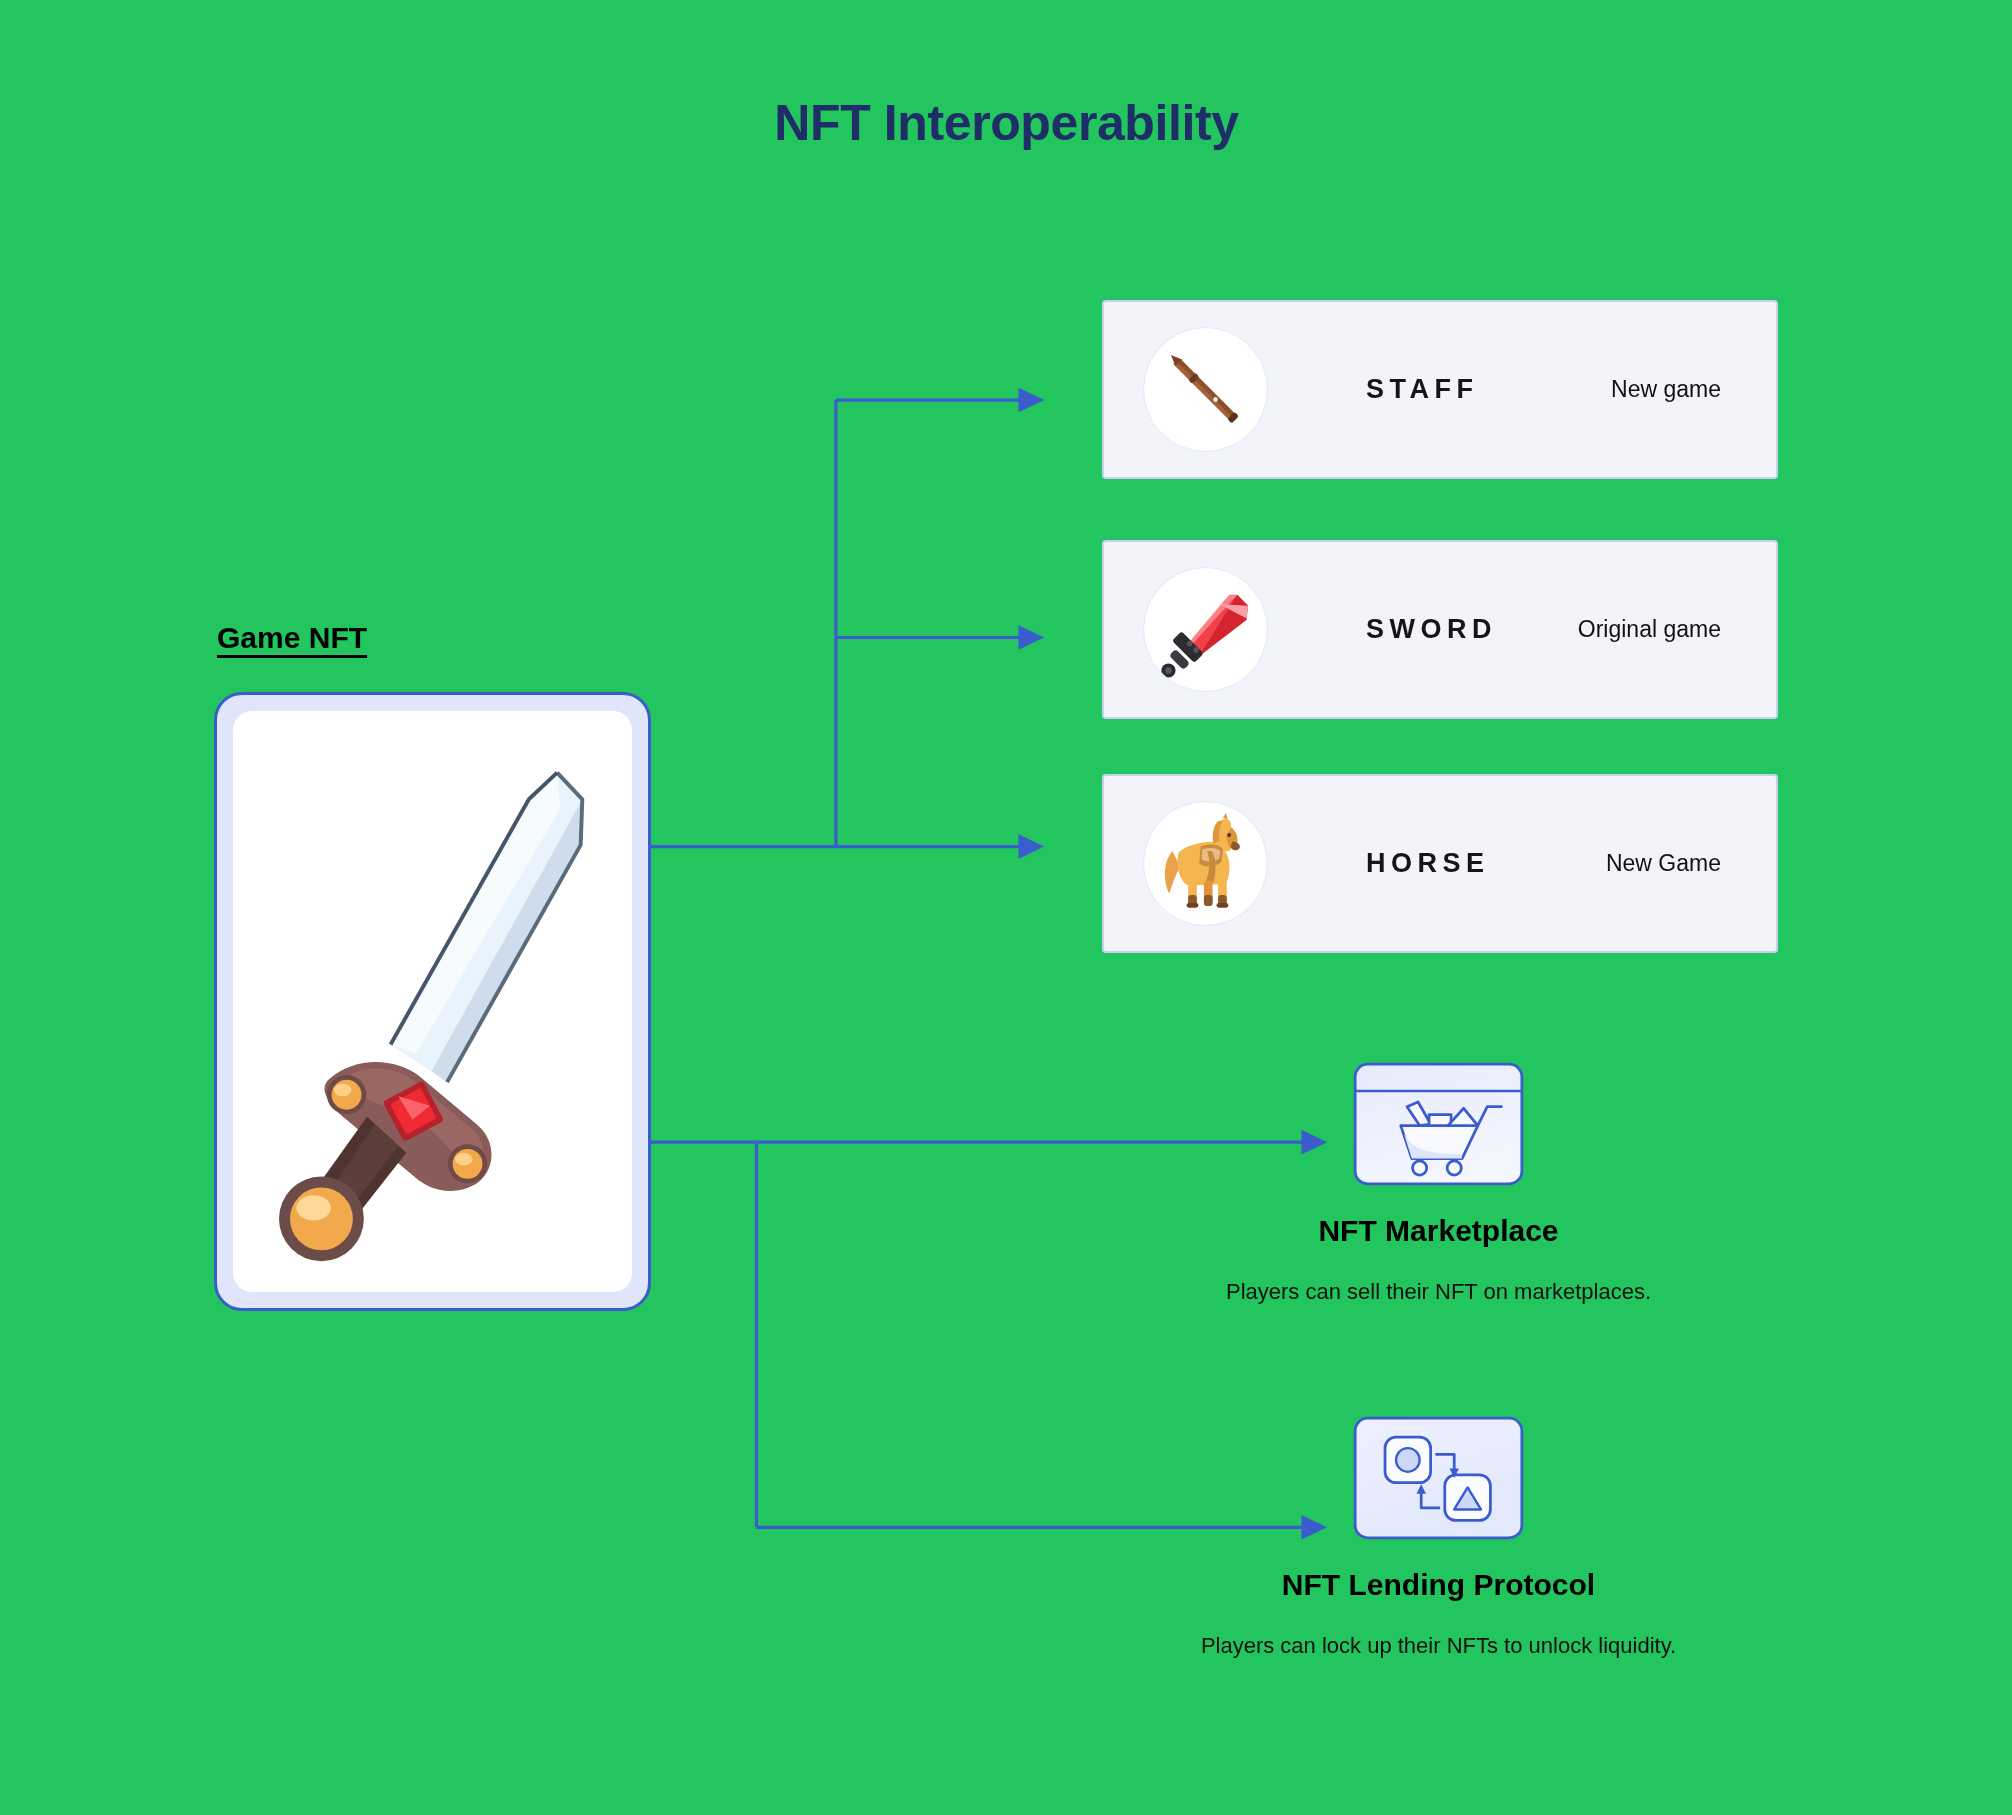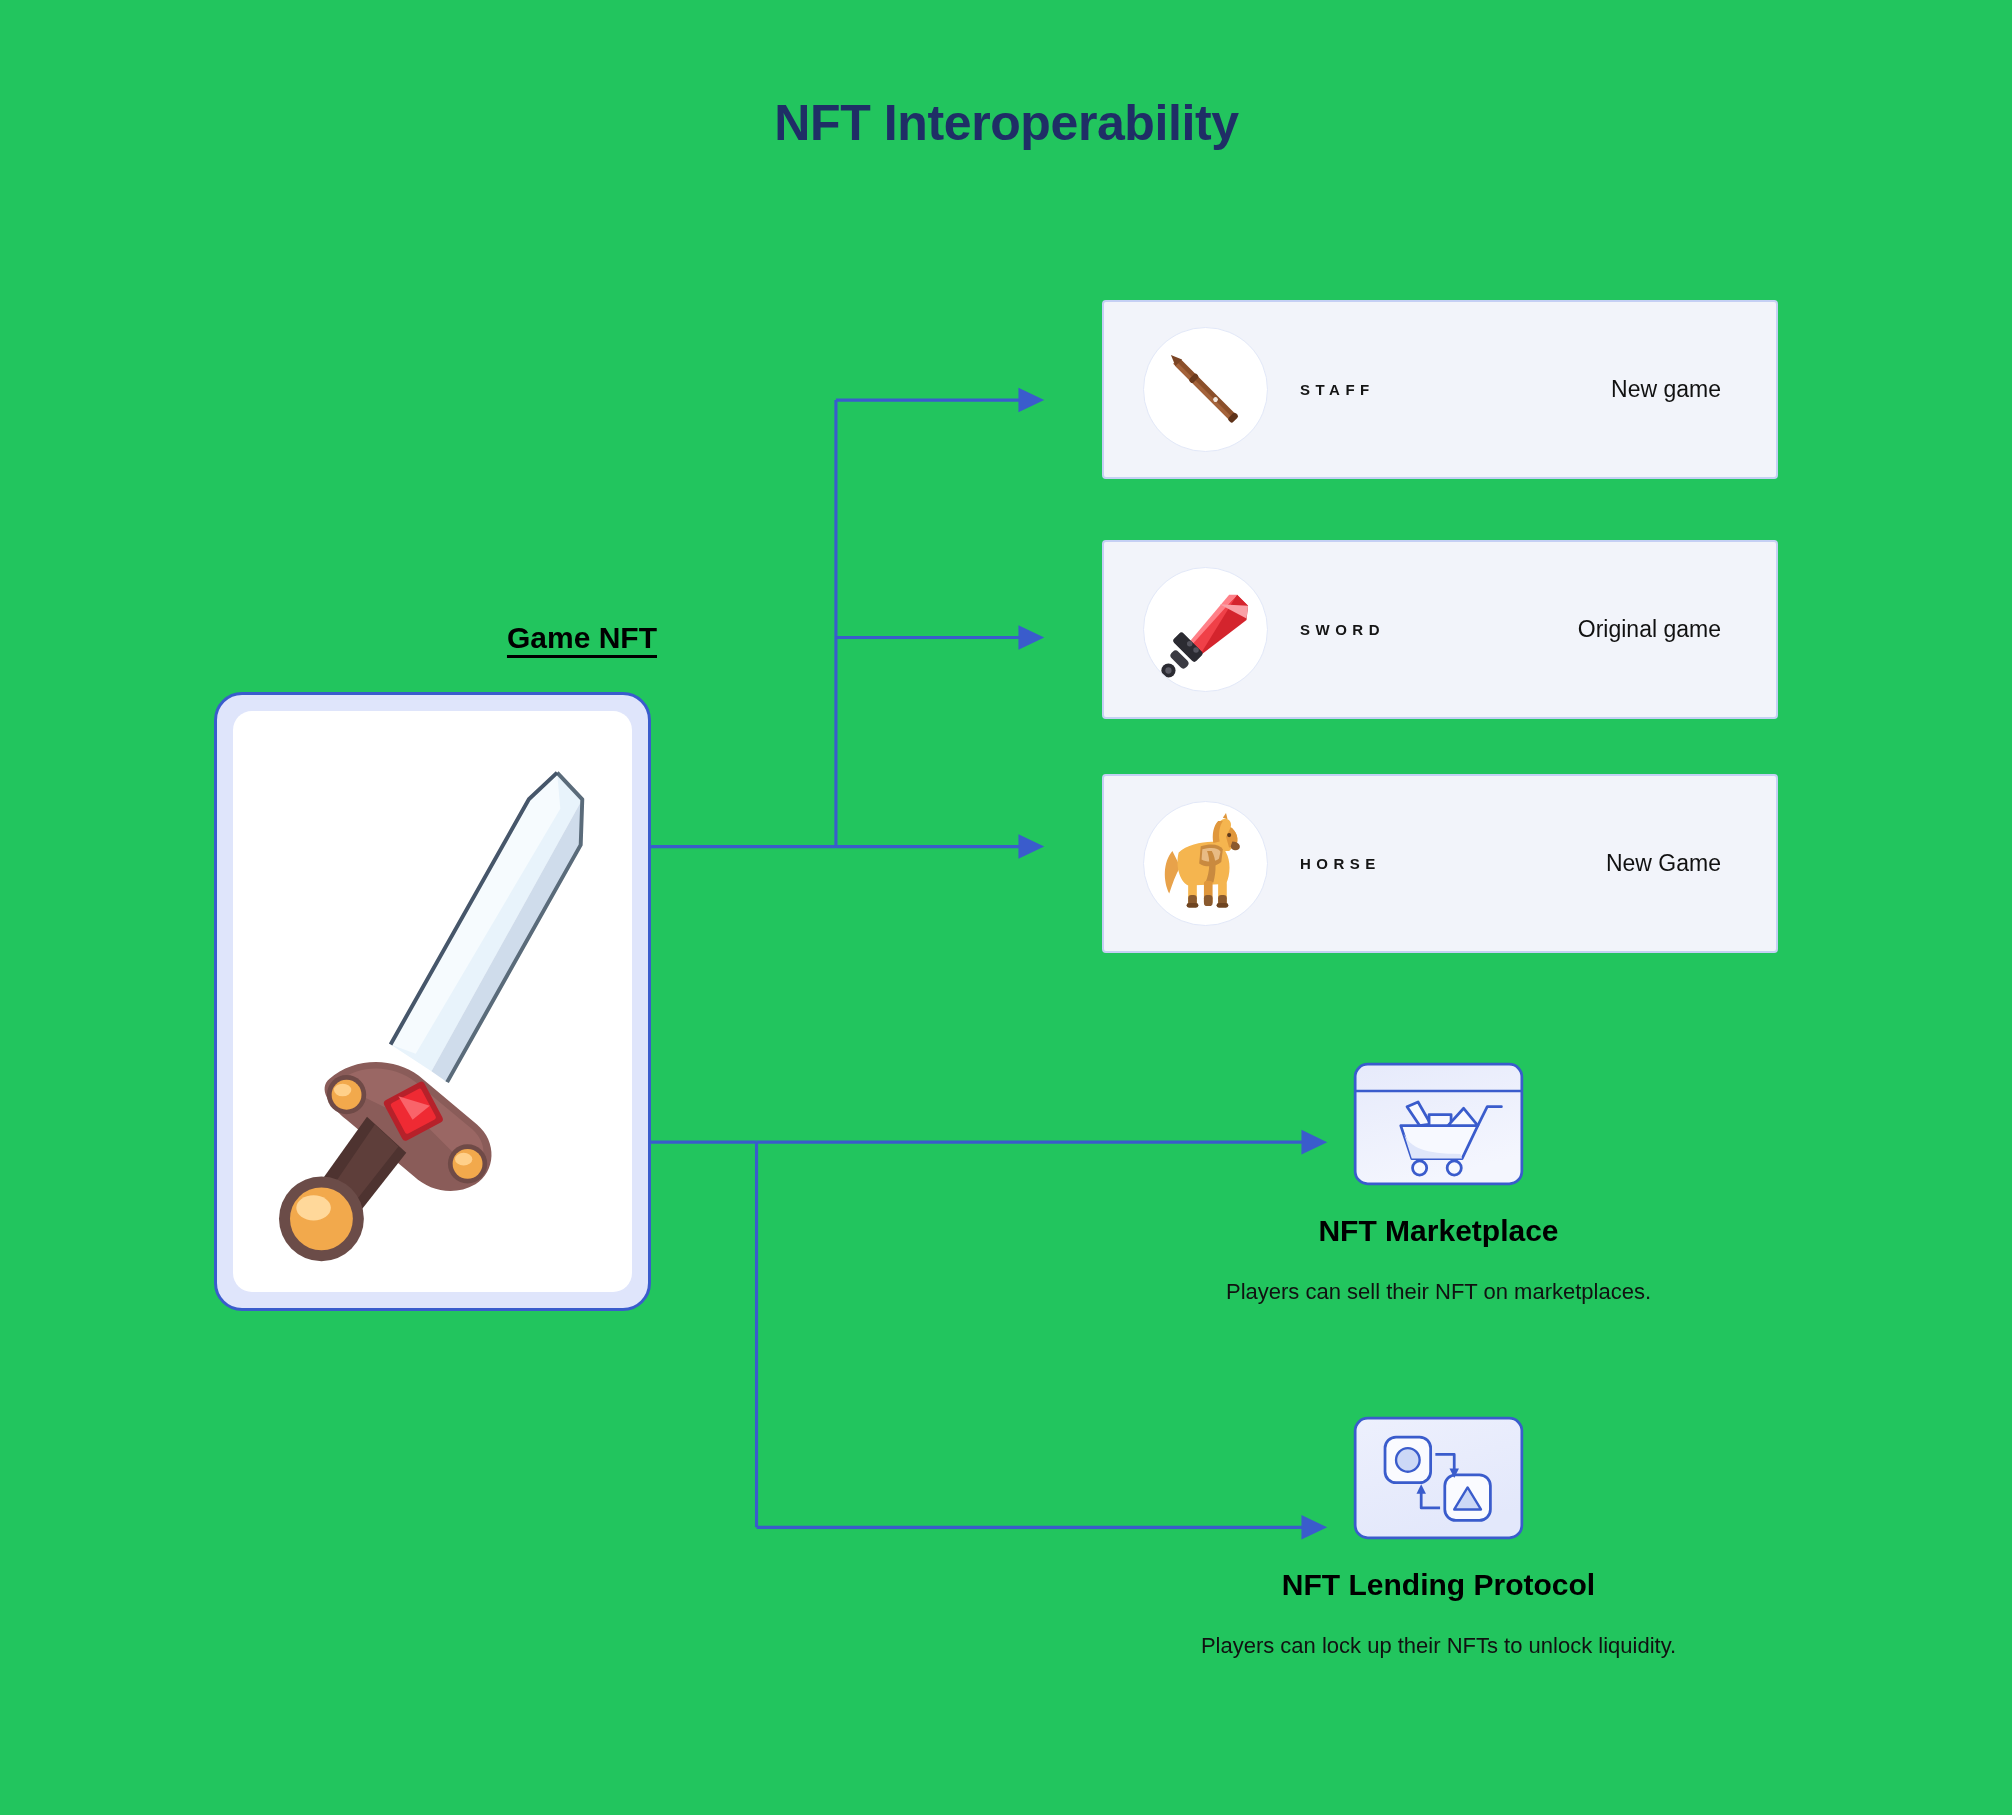--- a/index.html
+++ b/index.html
@@ -35,21 +35,21 @@
     letter-spacing: -0.4px;
     line-height: 1;
   }
 
   
   .nft-label {
     position: absolute;
     left: 217px;
     top: 621px;
     width: 440px;
-    text-align: right;
+    text-align: left;
     font-size: 30px;
     font-weight: 700;
     color: #000000;
     text-decoration: underline;
     text-underline-offset: 7px;
     text-decoration-thickness: 3.1px;
   }
 
   
   .nft-card {
@@ -116,22 +116,22 @@
     margin-left: 39px;
     flex: 0 0 auto;
     display: flex;
     align-items: center;
     justify-content: center;
     overflow: hidden;
   }
   .item-badge svg { display: block; }
 
   .item-tag {
-    margin-left: 32px;
-    font-size: 15px;
+    margin-left: 98px;
+    font-size: 27px;
     font-weight: 600;
     letter-spacing: 5.5px;
     color: #151515;
     white-space: nowrap;
   }
   .item-game {
     margin-left: auto;
     margin-right: 55px;
     font-size: 23px;
     font-weight: 400;

